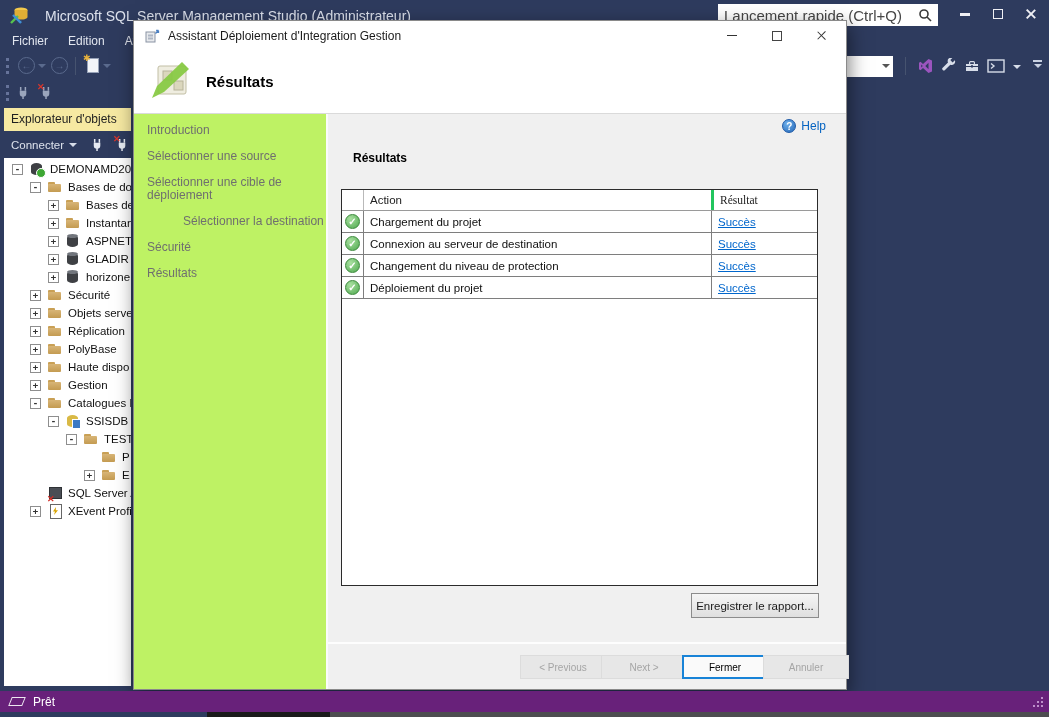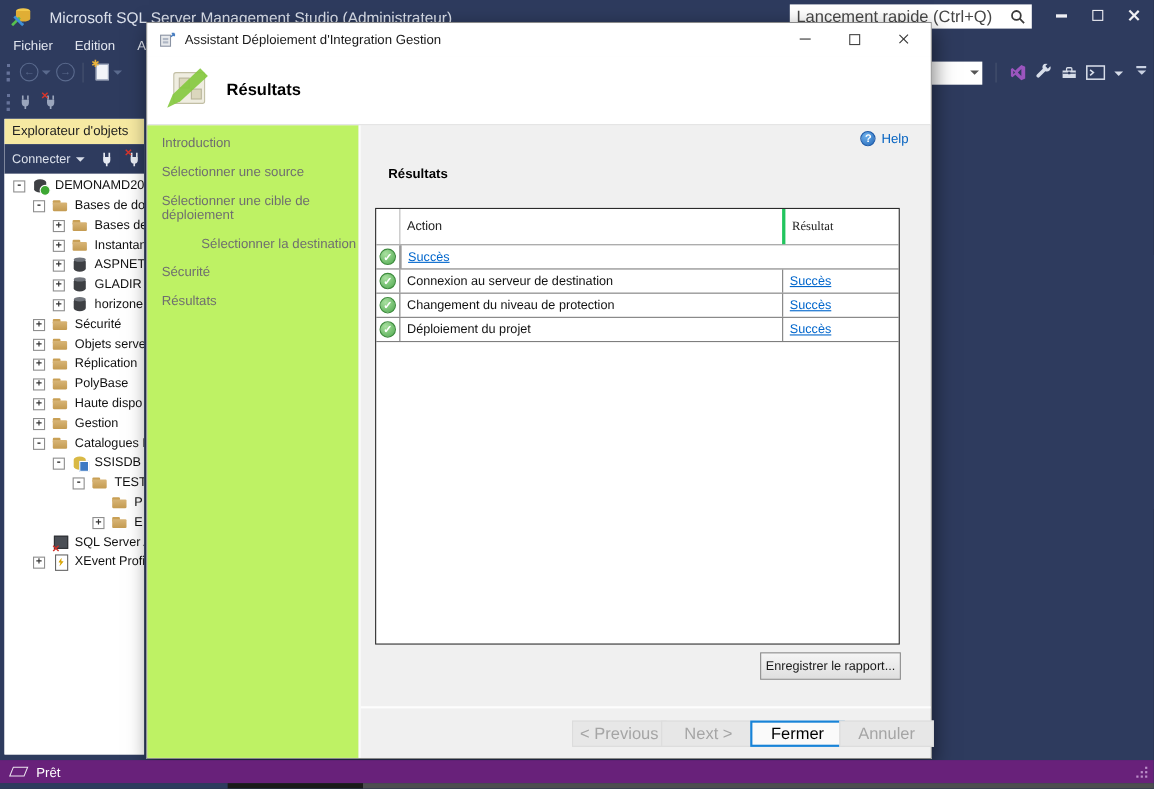--- a/index.html
+++ b/index.html
@@ -79,34 +79,34 @@
   .page-title { position:absolute; left:72px; top:22px; font-size:15px; font-weight:bold; color:#000; }
   .dlg-nav { position:absolute; left:0; top:93px; bottom:0; width:192px; background:#bef264; padding:10px 8px 0 13px; font-size:12px; color:#6F6F6F; }
   .dlg-nav .step { margin-bottom:13px; line-height:13px; }
   .dlg-nav .step.sub { margin-left:36px; white-space:nowrap; }
   .nav-sep { position:absolute; left:192px; top:93px; bottom:0; width:2px; background:#FBFBFB; z-index:2; }
   .dlg-content { position:absolute; left:194px; right:0; top:93px; bottom:47px; background:#F0F0F0; }
   .help-link { position:absolute; right:20px; top:5px; display:flex; align-items:center; gap:5px; font-size:12px; color:#0563C1; }
   .help-circ { width:14px; height:14px; border-radius:50%; background:radial-gradient(circle at 35% 30%,#6FB1EC,#2568B8); border:1px solid #1E5AA8; color:#fff; font-size:10px; font-weight:bold; display:flex; align-items:center; justify-content:center; }
   .section-title { position:absolute; left:25px; top:37px; font-size:12px; font-weight:bold; color:#000; }
   .rtable { position:absolute; left:13px; top:75px; width:477px; height:397px; background:#fff; border:1px solid #2B2B2B; }
-  .thead { display:flex; height:33px; align-items:flex-start; border-bottom:1px solid #9A9A9A; font-size:11.5px; color:#222; }
+  .thead { display:flex; height:21px; align-items:flex-start; border-bottom:1px solid #9A9A9A; font-size:11.5px; color:#222; }
   .thead .c-ic { border-right:1px solid #B9B9B9; }
   .thead .c-res { border-left:3px solid #22c55e;font-family:Liberation Serif, serif; }
   .rrow { display:flex; height:22px; align-items:center; border-bottom:1px solid #7E7E7E; font-size:11.5px; color:#111; }
   .c-ic { flex:none; width:22px; height:100%; display:flex; align-items:center; justify-content:center; }
   .rrow .c-ic { border-right:1px solid #7E7E7E; }
   .c-act { flex:1; padding-left:6px; height:100%; display:flex; align-items:center; overflow:hidden; white-space:nowrap; }
   .c-res { flex:none; width:106px; height:100%; padding-left:6px; display:flex; align-items:center; }
   .rrow .c-res { border-left:1px solid #7E7E7E; }
   .succ-link { color:#0066CC; text-decoration:underline; }
   .chk { width:15px; height:15px; border-radius:50%; background:radial-gradient(circle at 35% 30%,#A9E0A0,#4FA94F); border:1px solid #3C8A3C; color:#fff; font-size:10px; font-weight:bold; display:flex; align-items:center; justify-content:center; }
   .save-btn { position:absolute; left:363px; top:479px; width:128px; height:25px; background:linear-gradient(#F5F5F5,#DFDFDF); border:1px solid #8C8C8C; font-size:11.5px; color:#1A1A1A; display:flex; align-items:center; justify-content:center; }
   .dlg-footer { position:absolute; left:194px; right:0; bottom:0; height:47px; background:#F0F0F0; border-top:2px solid #FDFDFD; }
-  .fbtn { position:absolute; top:11px; width:86px; height:24px; font-size:15px; display:flex; align-items:center; justify-content:center; }
+  .fbtn { position:absolute; top:11px; width:86px; height:24px; font-size:10px; display:flex; align-items:center; justify-content:center; }
   .fbtn.disabled { background:#E7E7E7; border:1px solid #DCDCDC; color:#A5A5A5; }
   .fbtn.default { background:#FAFAFA; border:2px solid #1883D7; color:#000; }
 
   
   .statusbar { position:absolute; left:0; right:0; top:691px; height:21px; background:#68217A; display:flex; align-items:center; color:#fff; font-size:12px; padding-left:10px; gap:9px; }
   .para-icon { width:14px; height:9px; border:1.6px solid #EDE6F0; transform:skewX(-22deg); }
   .resize-grip { position:absolute; right:6px; bottom:5px; width:2px; height:2px; background:#BD8FCA; box-shadow:0 -4px #BD8FCA,0 -8px #BD8FCA,-4px 0 #BD8FCA,-8px 0 #BD8FCA,-4px -4px #BD8FCA; }
   .btm-strip { position:absolute; top:712px; height:5px; }
 </style>
 </head>
@@ -384,20 +384,21 @@
       <div class="rtable">
         <div class="thead">
           <div class="c-ic"></div>
           <div class="c-act">Action</div>
           <div class="c-res">Résultat</div>
         </div>
         <div class="rrow">
           <div class="c-ic">
               <div class="chk">✓</div>
             </div>
+          <div class="c-act">Chargement du projet</div>
           <div class="c-res">
               <span class="succ-link">Succès</span>
             </div>
         </div>
         <div class="rrow">
           <div class="c-ic">
               <div class="chk">✓</div>
             </div>
           <div class="c-act">Connexion au serveur de destination</div>
           <div class="c-res">

